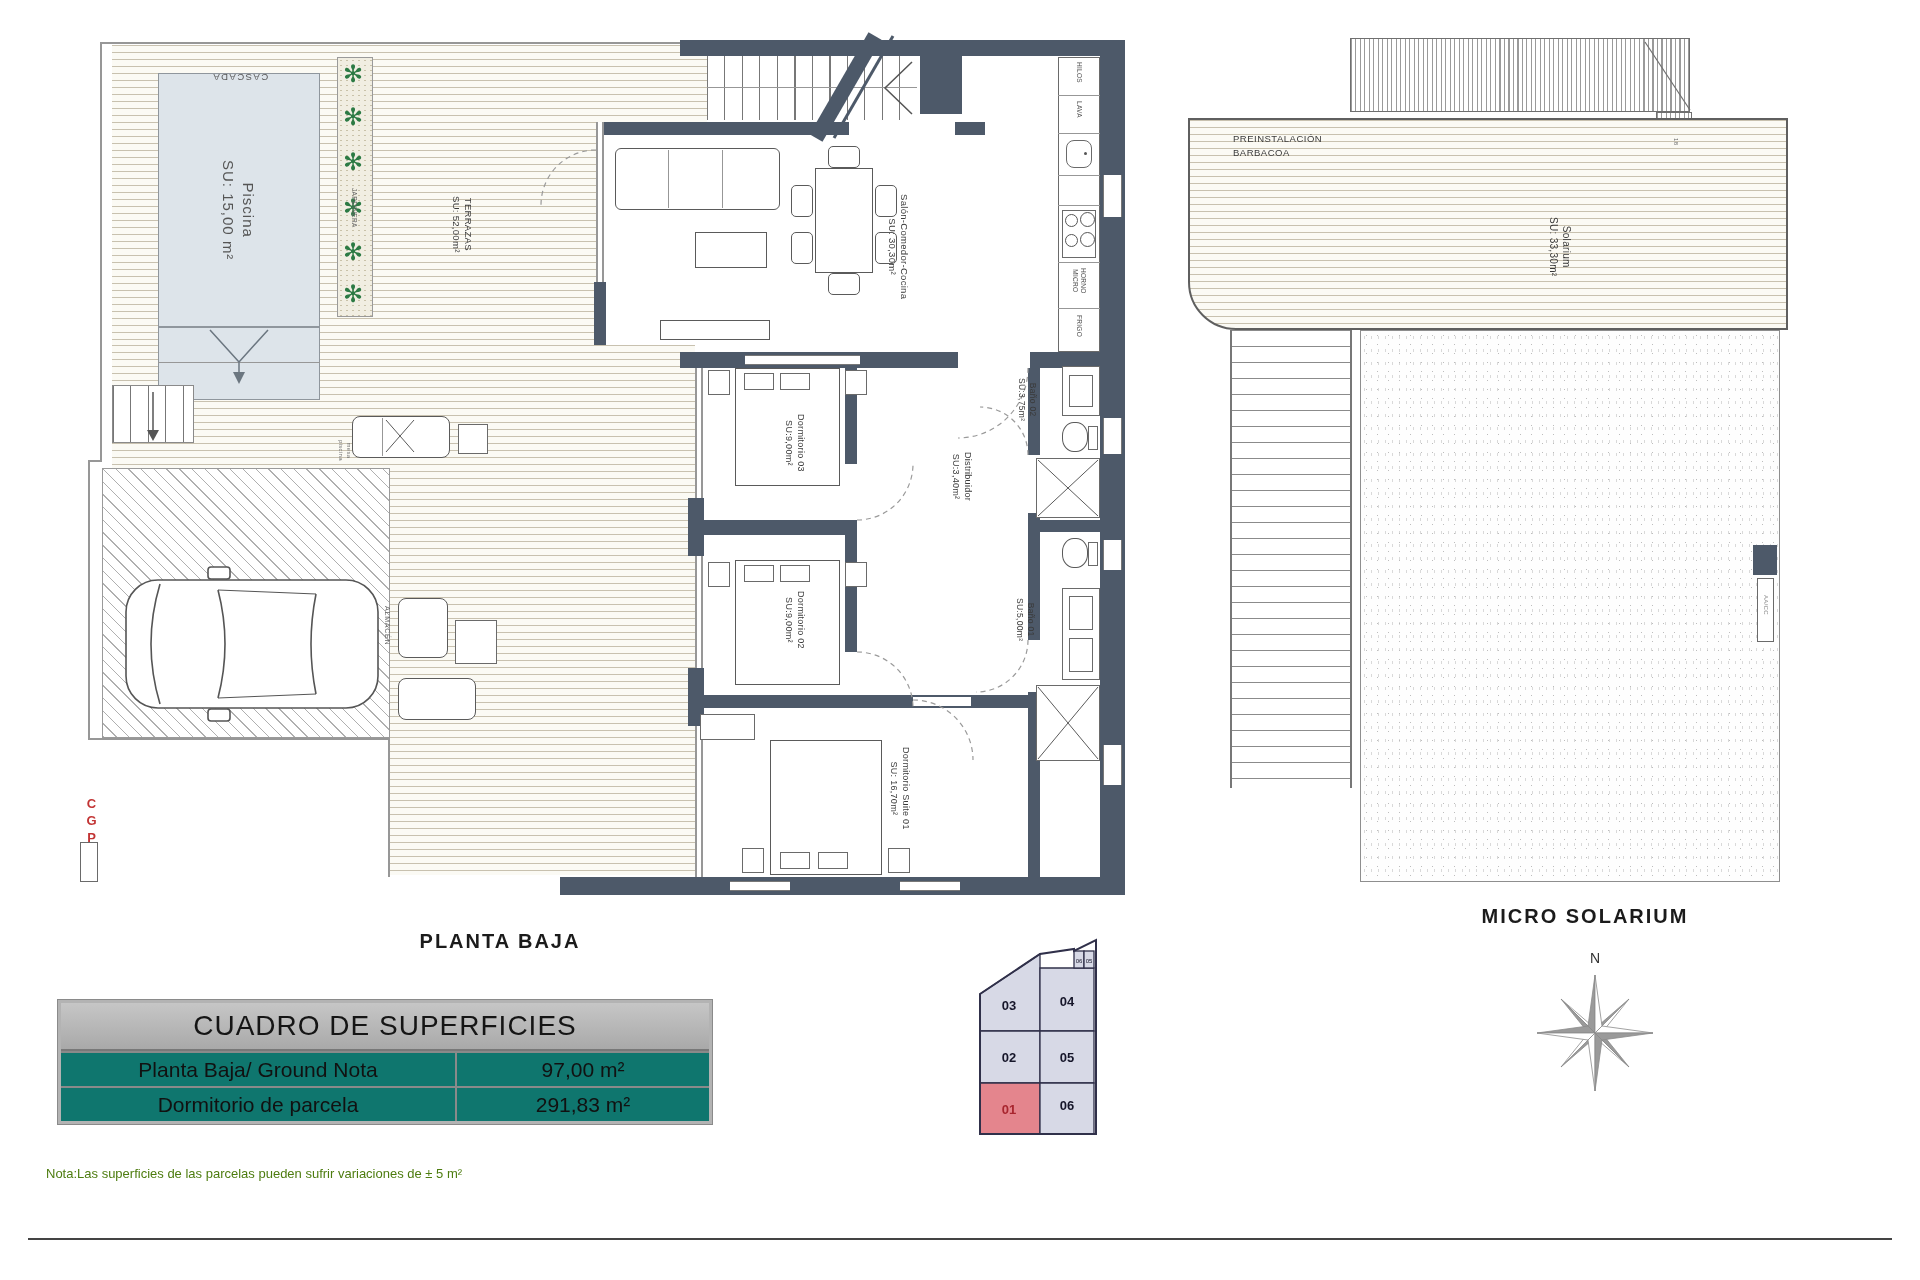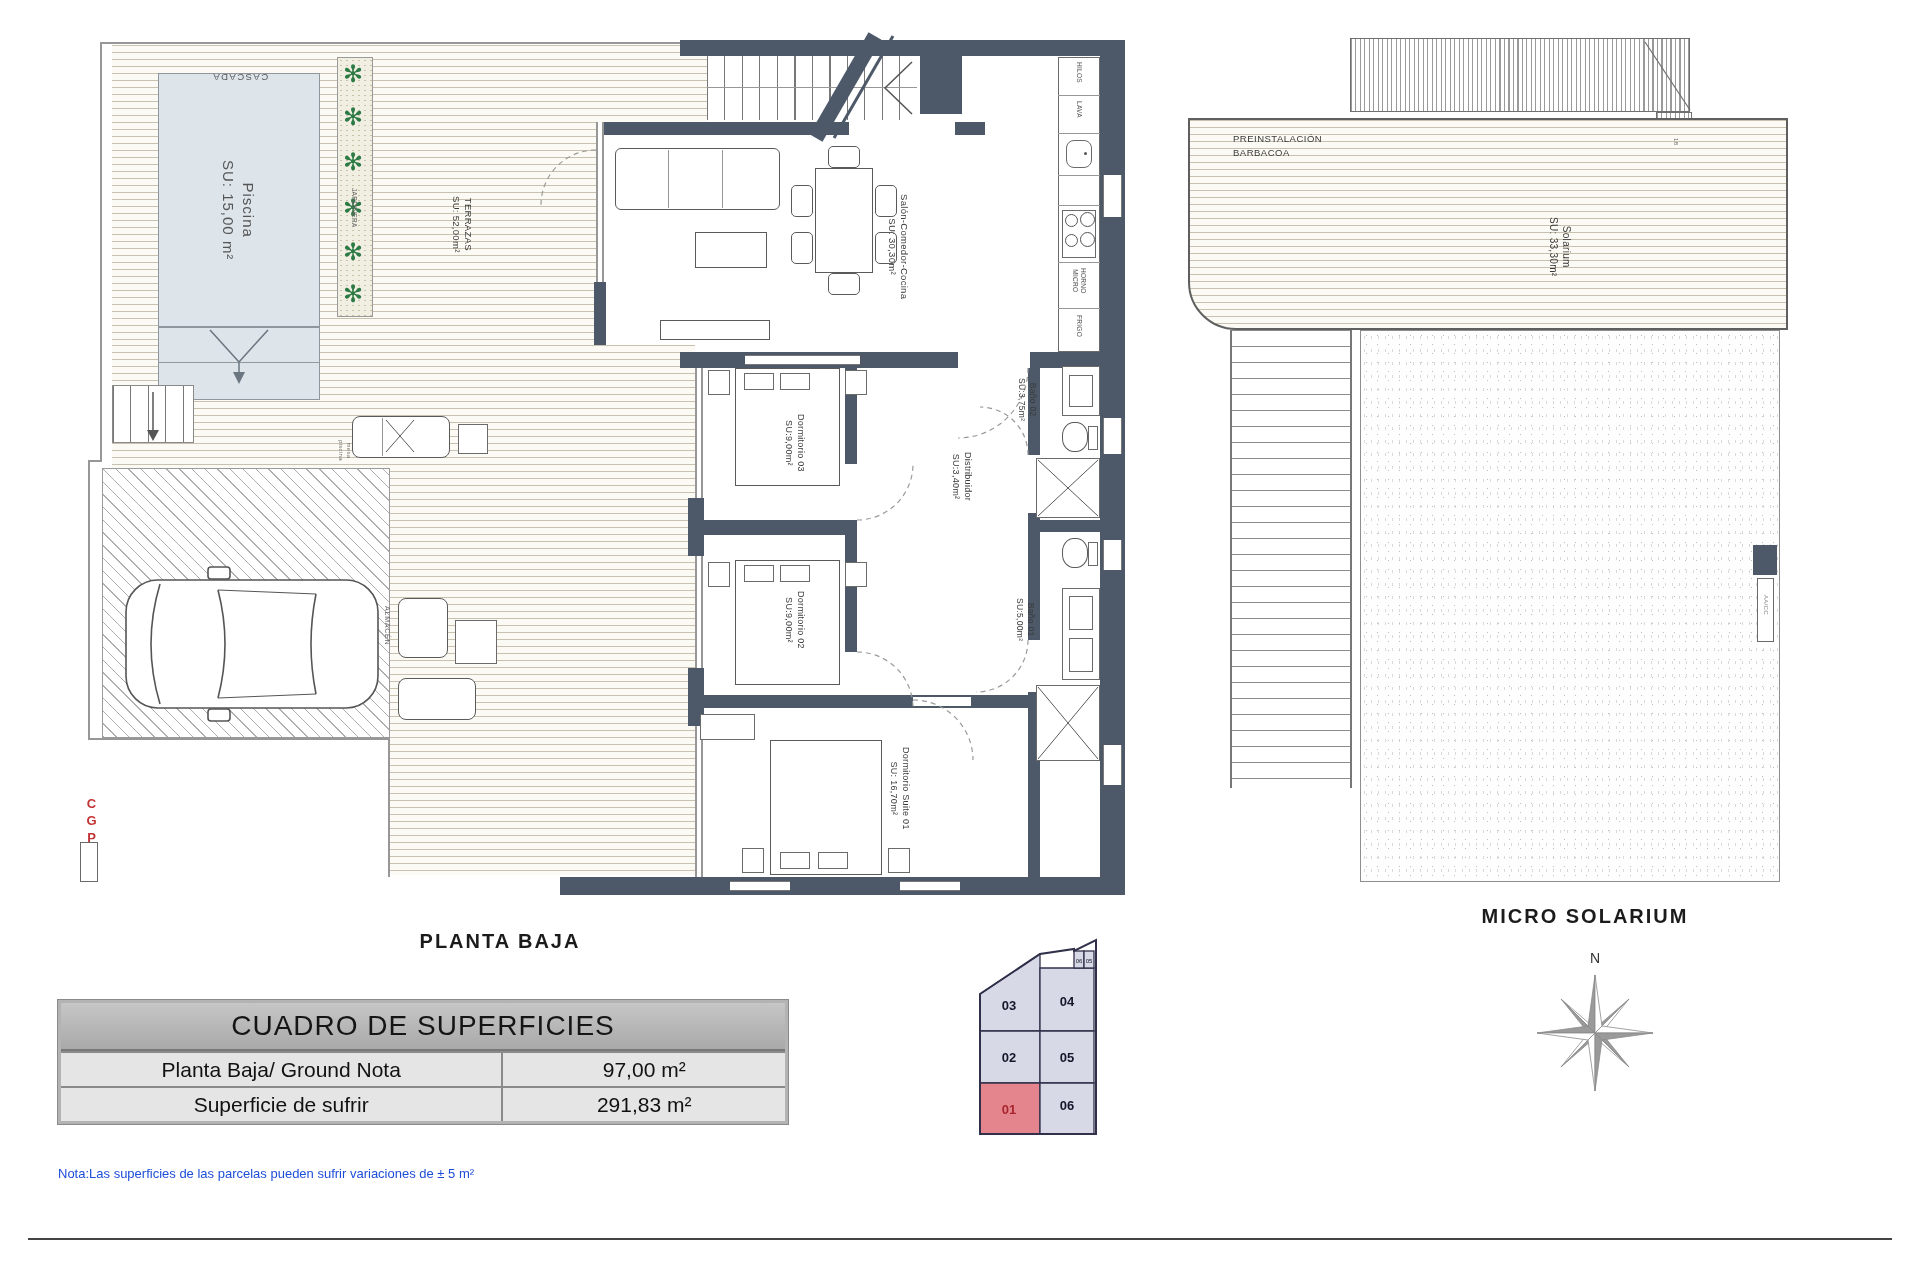--- a/index.html
+++ b/index.html
@@ -36,21 +36,21 @@
   .rungs{position:absolute;background-color:#fff;border-left:2px solid #777;border-right:2px solid #777;box-sizing:border-box;
         background-image:repeating-linear-gradient(to bottom,#8b8b8b 0 1px,transparent 1px 16px);}
   .steps{position:absolute;background-color:#fff;
         background-image:repeating-linear-gradient(to right,#777 0 1px,transparent 1px 17.5px);}
   .pool{position:absolute;background:#dde4ea;border:1.5px solid #8f969d;box-sizing:border-box;}
   .slot{position:absolute;background:#fff;border-top:1px solid #777;border-bottom:1px solid #777;box-sizing:border-box;}
   .slotv{position:absolute;background:#fff;border-left:1px solid #777;border-right:1px solid #777;box-sizing:border-box;}
   .chair{position:absolute;background:#fff;border:1.2px solid #5a5a5a;border-radius:5px;box-sizing:border-box;}
   .toilet{position:absolute;background:#fff;border:1.2px solid #5a5a5a;border-radius:45%;box-sizing:border-box;}
   
-  .stable{position:absolute;left:58px;top:1000px;width:730px;background:#e5e5e5;
+  .stable{position:absolute;left:58px;top:1000px;width:654px;background:#0f766e;
           border:3px solid #b3b3b3;outline:1px solid #8a8a8a;box-sizing:border-box;}
   .stable .hdr{height:46px;display:flex;align-items:center;justify-content:center;
           background:linear-gradient(#c6c6c6,#a9a9a9);border-bottom:2px solid #787878;
           font-size:28px;letter-spacing:1px;color:#151515;}
   .stable .row{display:flex;height:33px;border-top:2px solid #8a8a8a;font-size:21px;color:#111;}
   .stable .row:first-of-type{border-top:none;}
   .stable .cl{width:61%;display:flex;align-items:center;justify-content:center;}
   .stable .cv{width:39%;display:flex;align-items:center;justify-content:center;border-left:2px solid #8a8a8a;}
   .cgp{position:absolute;left:84px;top:796px;color:#c23434;font-size:13px;font-weight:bold;
        writing-mode:vertical-lr;text-orientation:upright;letter-spacing:2px;}
@@ -285,25 +285,25 @@
   <div class="ttl" style="left:380px;top:930px;width:240px;text-align:center;">PLANTA BAJA</div>
   <div class="ttl" style="left:1430px;top:905px;width:310px;text-align:center;">MICRO SOLARIUM</div>
 
   <div class="stable">
     <div class="hdr">CUADRO DE SUPERFICIES</div>
     <div class="row">
       <div class="cl">Planta Baja/ Ground Nota</div>
       <div class="cv">97,00 m²</div>
     </div>
     <div class="row">
-      <div class="cl">Superficie de sufrir</div>
+      <div class="cl">Dormitorio de parcela</div>
       <div class="cv">291,83 m²</div>
     </div>
   </div>
-  <div class="hl" style="left:58px;top:1166px;font-size:13px;color:#1d4ed8;">Nota:Las superficies de las parcelas pueden sufrir variaciones de ± 5 m²</div>
+  <div class="hl" style="left:46px;top:1166px;font-size:13px;color:#4d7c0f;">Nota:Las superficies de las parcelas pueden sufrir variaciones de ± 5 m²</div>
 
   <svg style="position:absolute;left:978px;top:938px;" width="124" height="202" viewBox="0 0 124 202">
     <g stroke="#30304a" stroke-width="1.3">
       <polygon points="2,56 62,16 62,93 2,93" fill="#d7d9e6"></polygon>
       <polygon points="62,30 116,30 116,93 62,93" fill="#d7d9e6"></polygon>
       <polygon points="2,93 62,93 62,145 2,145" fill="#d7d9e6"></polygon>
       <polygon points="62,93 116,93 116,145 62,145" fill="#d7d9e6"></polygon>
       <polygon points="2,145 62,145 62,196 2,196" fill="#e4858d"></polygon>
       <polygon points="62,145 116,145 116,196 62,196" fill="#d7d9e6"></polygon>
       <rect x="96" y="13" width="10" height="17" fill="#d7d9e6"></rect>

